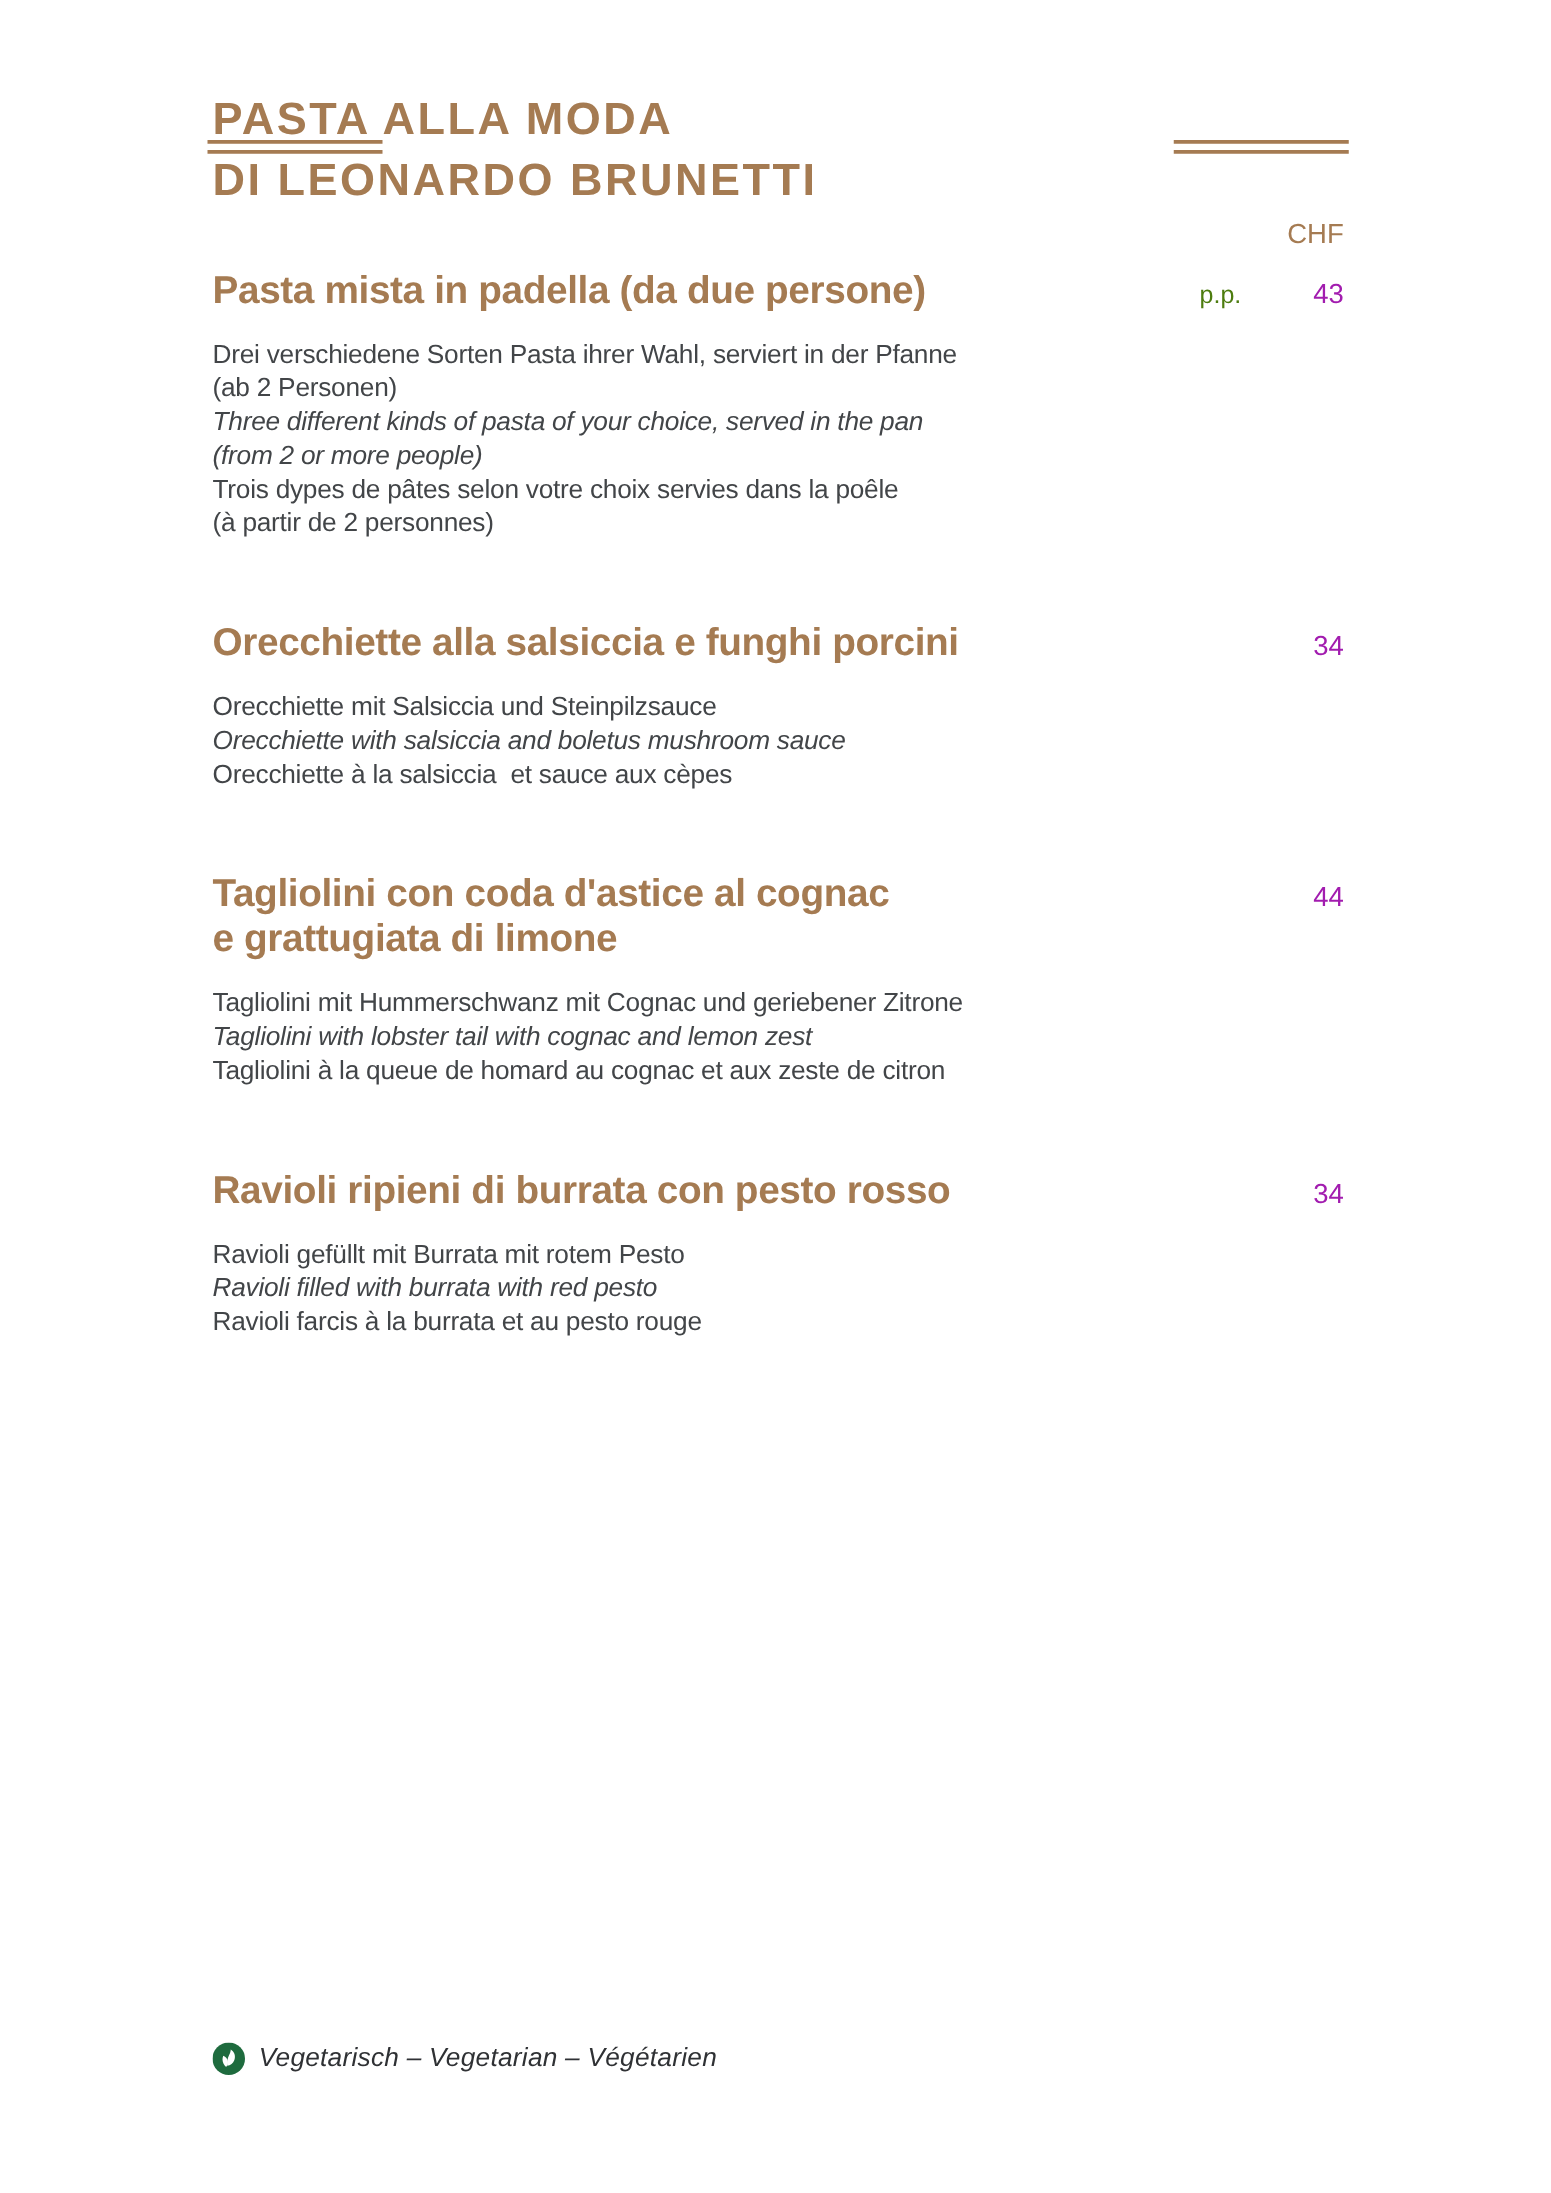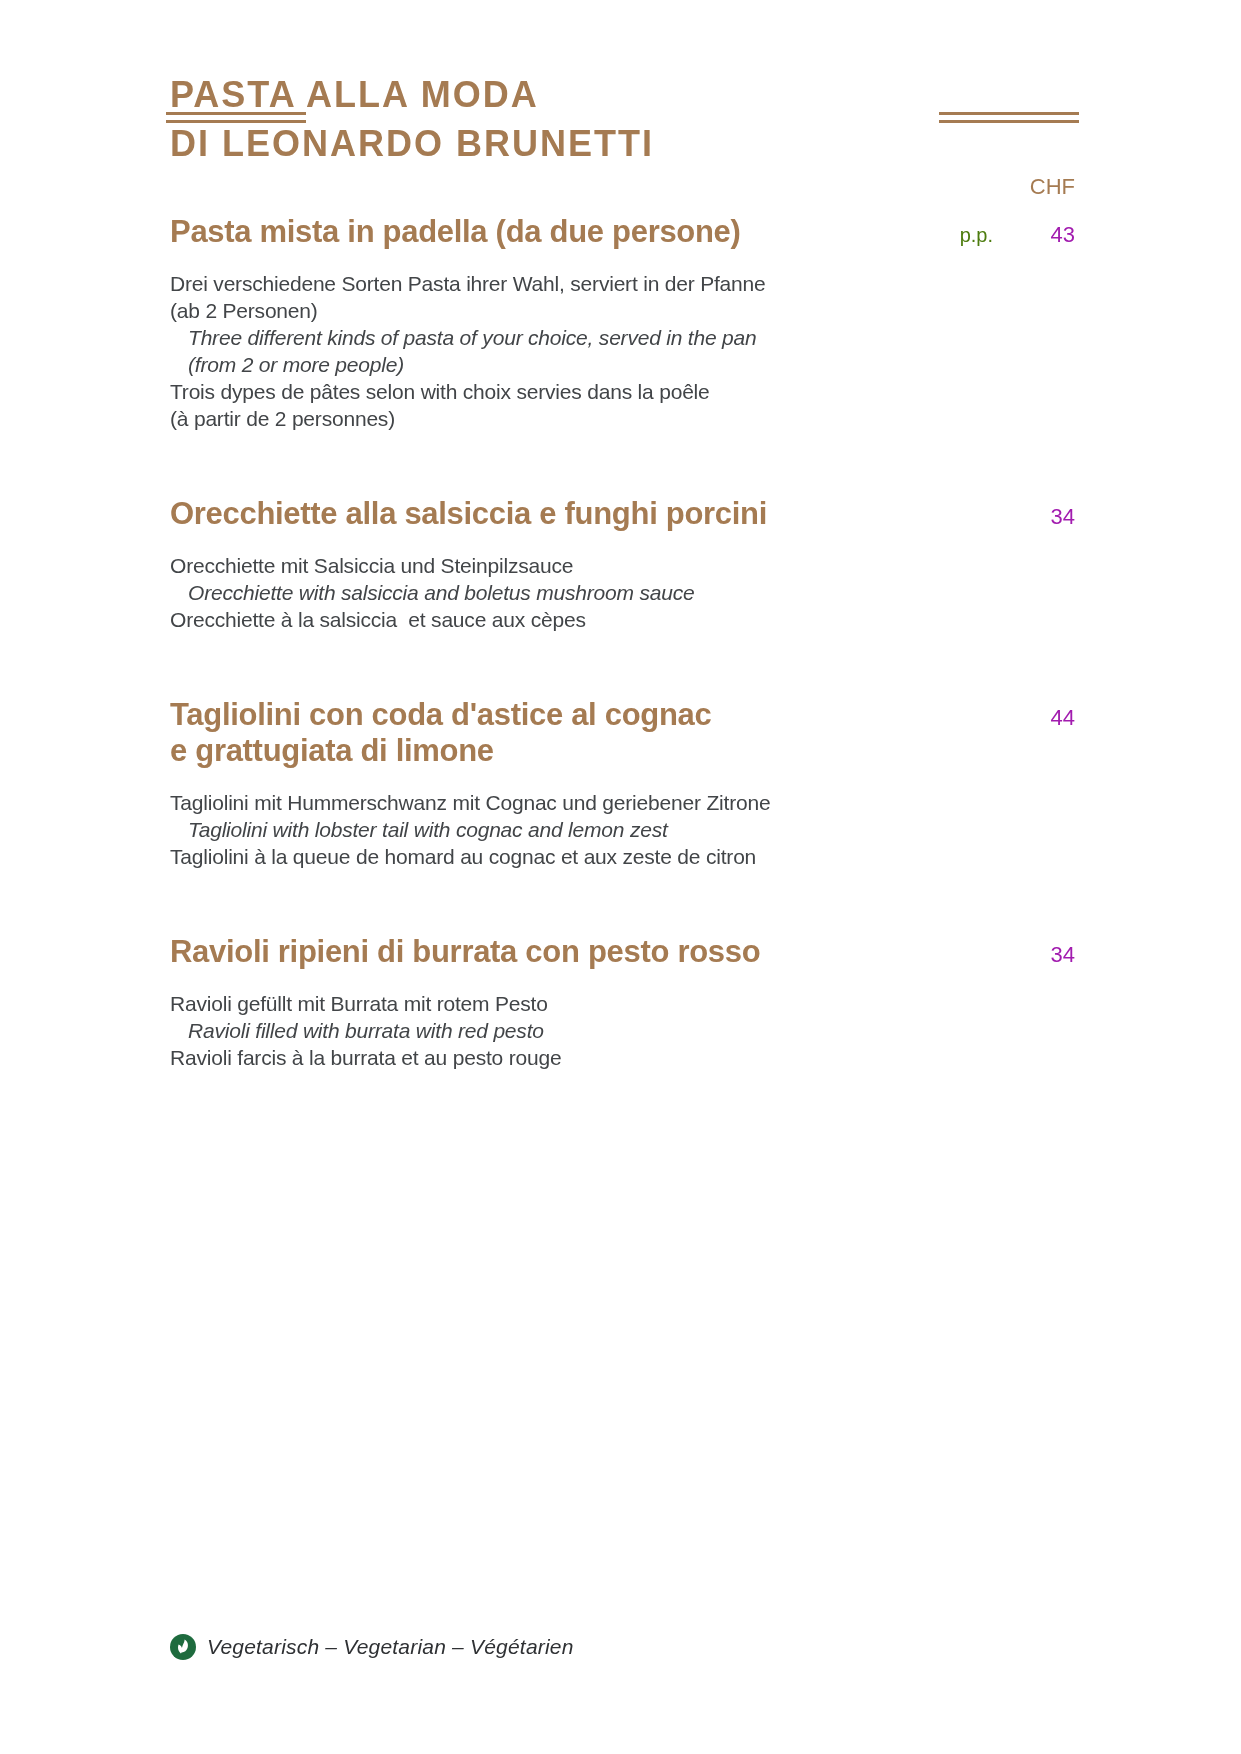--- a/index.html
+++ b/index.html
@@ -43,21 +43,21 @@
     white-space:pre-line;
   }
   .price-prefix { font-size:20px; color:#4d7c0f; }
   .price { width:82px; text-align:right; font-size:22px; color:#a21caf; }
   .desc {
     margin-top:20px;
     font-size:21px; line-height:27px; letter-spacing:-0.2px;
     color:#424548;
   }
   .desc p { margin:0; white-space:pre-wrap; }
-  .desc p.italic { font-style:italic;margin-left:18px; }
+  .desc p.italic { font-style:italic; }
   
   .footer {
     position:absolute; top:1634px; left:170px;
     display:flex; align-items:center; gap:11px;
   }
   .veg-icon { width:26px; height:26px; display:block; }
   .footer-label {
     font-size:21px; font-style:italic; color:#2f3134; letter-spacing:0.2px;
   }
 </style>
@@ -81,21 +81,21 @@
       <div class="item-head">
         <h2 class="item-name">Pasta mista in padella (da due persone)</h2>
         <span class="price-prefix">p.p.</span>
         <span class="price">43</span>
       </div>
       <div class="desc">
         <p>Drei verschiedene Sorten Pasta ihrer Wahl, serviert in der Pfanne</p>
         <p>(ab 2 Personen)</p>
         <p class="italic">Three different kinds of pasta of your choice, served in the pan</p>
         <p class="italic">(from 2 or more people)</p>
-        <p>Trois dypes de pâtes selon with choix servies dans la poêle</p>
+        <p>Trois dypes de pâtes selon votre choix servies dans la poêle</p>
         <p>(à partir de 2 personnes)</p>
       </div>
     </section>
 
     <section class="item">
       <div class="item-head">
         <h2 class="item-name">Orecchiette alla salsiccia e funghi porcini</h2>
         <span class="price-prefix"></span>
         <span class="price">34</span>
       </div>

